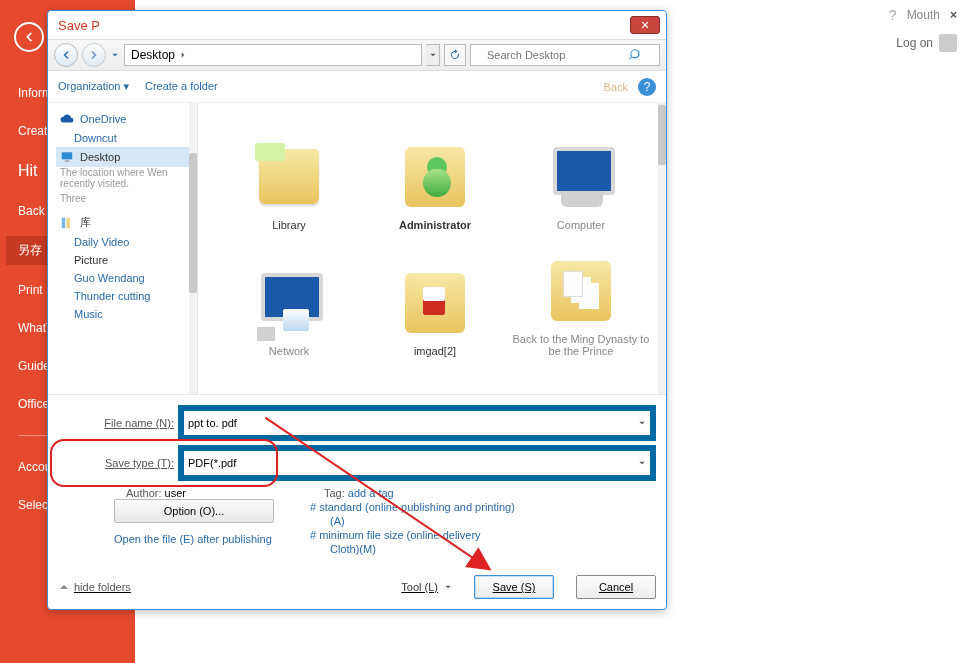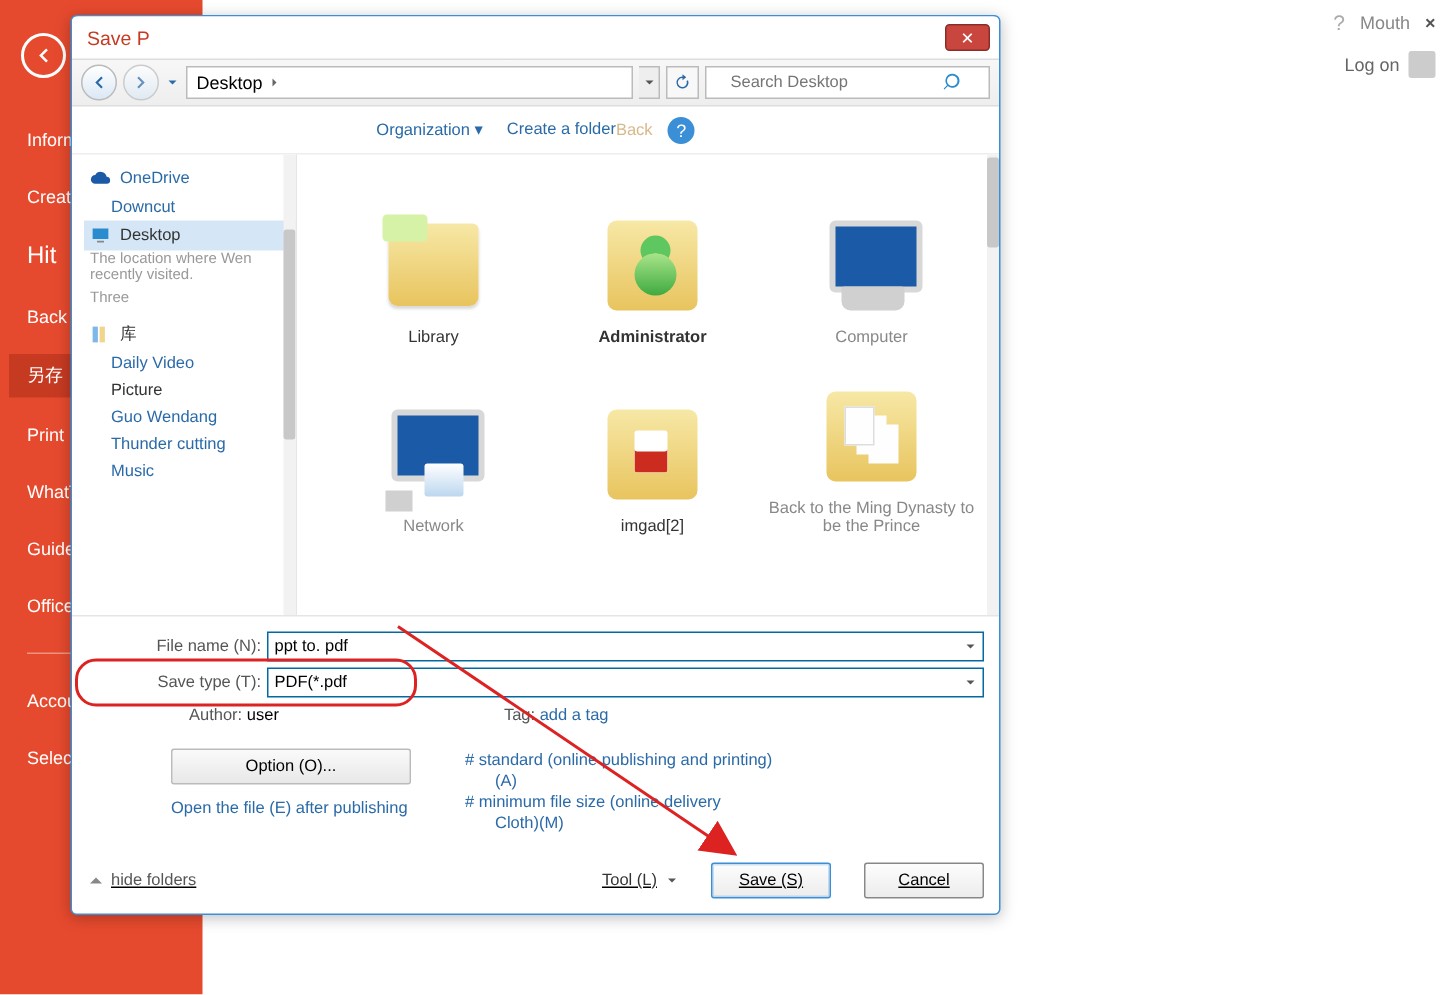--- a/index.html
+++ b/index.html
@@ -35,21 +35,21 @@
 .dropbtn svg { width: 8px; height: 8px; fill: #2a6aa8; }
 .path { flex: 1; height: 22px; border: 1px solid #bbb; background: #fff; display: flex; align-items: center; padding: 0 6px; font-size: 12px; }
 .path svg { width: 8px; height: 8px; fill: #666; margin-left: 4px; }
 .path-drop { width: 14px; height: 22px; border: 1px solid #bbb; border-left: none; background: #eee; display: flex; align-items: center; justify-content: center; }
 .refresh { width: 22px; height: 22px; border: 1px solid #bbb; background: #f8f8f8; display: flex; align-items: center; justify-content: center; }
 .refresh svg { width: 12px; height: 12px; fill: #2a6aa8; }
 .searchbox { width: 190px; height: 22px; border: 1px solid #bbb; background: #fff; display: flex; align-items: center; padding: 0 16px; }
 .searchbox input { flex: 1; border: none; outline: none; font-size: 11px; color: #888; }
 .searchbox svg { width: 14px; height: 14px; fill: #2a8bcf; }
 
-.toolbar2 { height: 32px; display: flex; align-items: center; justify-content: center; padding: 0 10px; font-size: 11px; border-bottom: 1px solid #eee; color: #2a6aa8; }
+.toolbar2 { height: 32px; display: flex; align-items: center; justify-content: space-between; padding: 0 10px; font-size: 11px; border-bottom: 1px solid #eee; color: #2a6aa8; }
 .toolbar2 .left { display: flex; gap: 16px; }
 .toolbar2 .right { display: flex; gap: 10px; align-items: center; }
 .help-circ { width: 18px; height: 18px; border-radius: 50%; background: #3a8fd6; color: #fff; display: flex; align-items: center; justify-content: center; font-size: 12px; }
 
 .body { flex: 1; display: flex; position: relative; }
 .navpane { width: 150px; border-right: 1px solid #e6e6e6; font-size: 11px; padding: 6px 0 6px 8px; overflow: hidden; position: relative; }
 .navpane .np-item { padding: 3px 4px; display: flex; align-items: center; gap: 6px; color: #2a6aa8; cursor: pointer; }
 .navpane .np-item.black { color: #333; }
 .navpane .np-item.sel { background: #d5e7f6; }
 .navpane .np-sub { padding-left: 18px; }
@@ -70,27 +70,27 @@
 .folder-cell.computer .ic::after { content:""; position:absolute; left:20px; top:52px; width:42px; height:16px; background:#d0d0d0; border-radius:2px 2px 6px 6px; }
 .folder-cell.net .ic::before { content:""; position:absolute; left:12px; top:8px; width:54px; height:40px; background:#1b5aa6; border:4px solid #d8d8d8; border-radius:4px; }
 .folder-cell.net .ic::after { content:""; position:absolute; left:34px; top:44px; width:26px; height:22px; background:linear-gradient(#fff,#bcd7ef); border-radius:2px; box-shadow:-30px 14px 0 -4px #d0d0d0; }
 .folder-cell.imgad .ic::before { content:""; position:absolute; left:10px; top:8px; width:60px; height:60px; background:linear-gradient(#f7e8a6,#e8c45e); border-radius:6px; }
 .folder-cell.imgad .ic::after { content:""; position:absolute; left:28px; top:22px; width:22px; height:28px; background:#fff; border-radius:2px; box-shadow: inset 0 -14px 0 #cc2b1f; }
 .folder-cell.ming .ic::before { content:""; position:absolute; left:10px; top:8px; width:60px; height:60px; background:linear-gradient(#f7e8a6,#e8c45e); border-radius:6px; }
 .folder-cell.ming .ic::after { content:""; position:absolute; left:22px; top:18px; width:18px; height:24px; background:#fefefe; box-shadow: 8px 6px 0 #fefefe, 16px 12px 0 #fefefe; border:1px solid #ddd; }
 
 .bottom { border-top: 1px solid #e5e5e5; padding: 6px 10px 10px 10px; font-size: 11px; }
 .row { display: flex; align-items: center; margin: 4px 0; }
-.row .lbl { width: 120px; text-align: right; padding-right: 4px; color: #555; }
+.row .lbl { width: 120px; text-align: right; padding-right: 4px; color: #555; text-decoration: underline; }
 .row .field { flex: 1; }
-.textinput { width: 100%; height: 20px; border: 1px solid #0369a1; padding: 0 4px; font-size: 11px; background: #fff; display: flex; align-items: center; justify-content: space-between; }
+.textinput { width: 100%; height: 36px; border: 6px solid #0369a1; padding: 0 4px; font-size: 11px; background: #fff; display: flex; align-items: center; justify-content: space-between; }
 .textinput svg { width: 8px; height: 8px; fill: #555; }
 .ring { position: relative; }
 .ring .callout { position: absolute; left: -8px; top: -6px; right: 378px; bottom: -6px; border: 2px solid #d22; border-radius: 14px; pointer-events: none; }
-.meta-row { display: flex; gap: 40px; margin: 6px 0 16px 68px; text-align: center; }
+.meta-row { display: flex; gap: 28px; margin: 6px 0 0 68px; text-align: center; }
 .meta-row .lbl2 { color: #555; }
 .meta-row .val { color: #2a6aa8; }
 .opts { display: flex; gap: 36px; margin-left: 56px; }
 .opt-left { display: flex; flex-direction: column; gap: 10px; }
 .btn-option { width: 160px; height: 24px; background: linear-gradient(#fafafa,#e8e8e8); border: 1px solid #bbb; border-radius: 2px; font-size: 11px; display: flex; align-items: center; justify-content: center; cursor: pointer; }
 .opt-right { font-size: 11px; color: #2a6aa8; }
 .opt-right .line { margin: 2px 0; }
 .opt-right .sub { padding-left: 20px; }
 
 .footer { display: flex; align-items: center; justify-content: space-between; margin-top: 18px; text-decoration: underline; }

